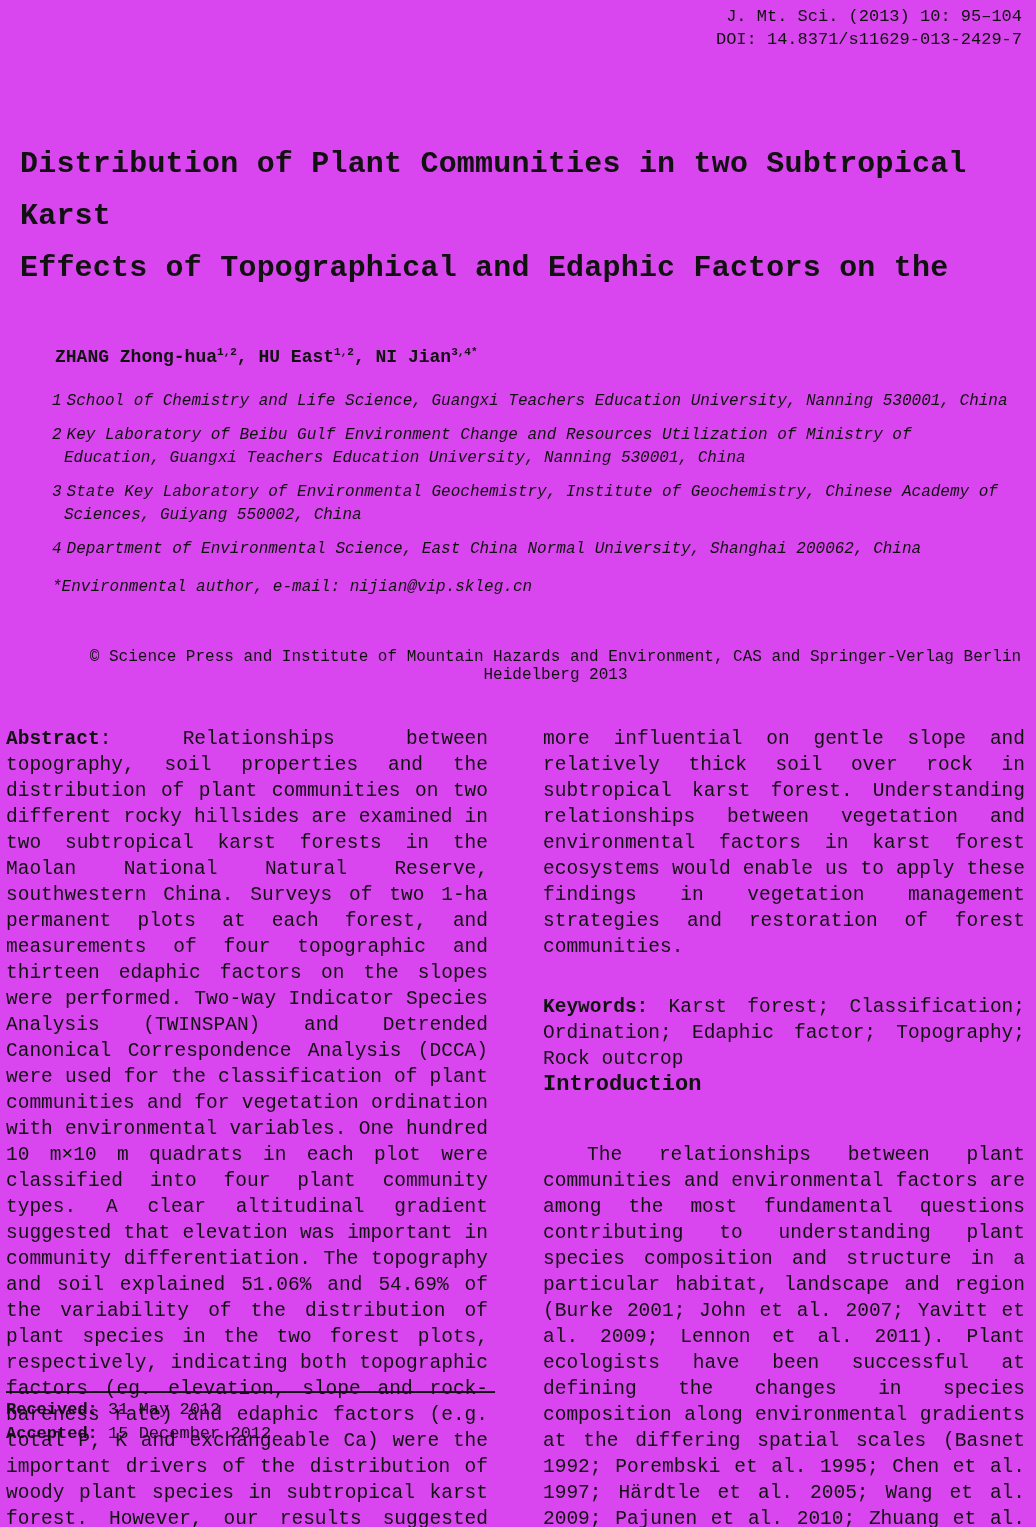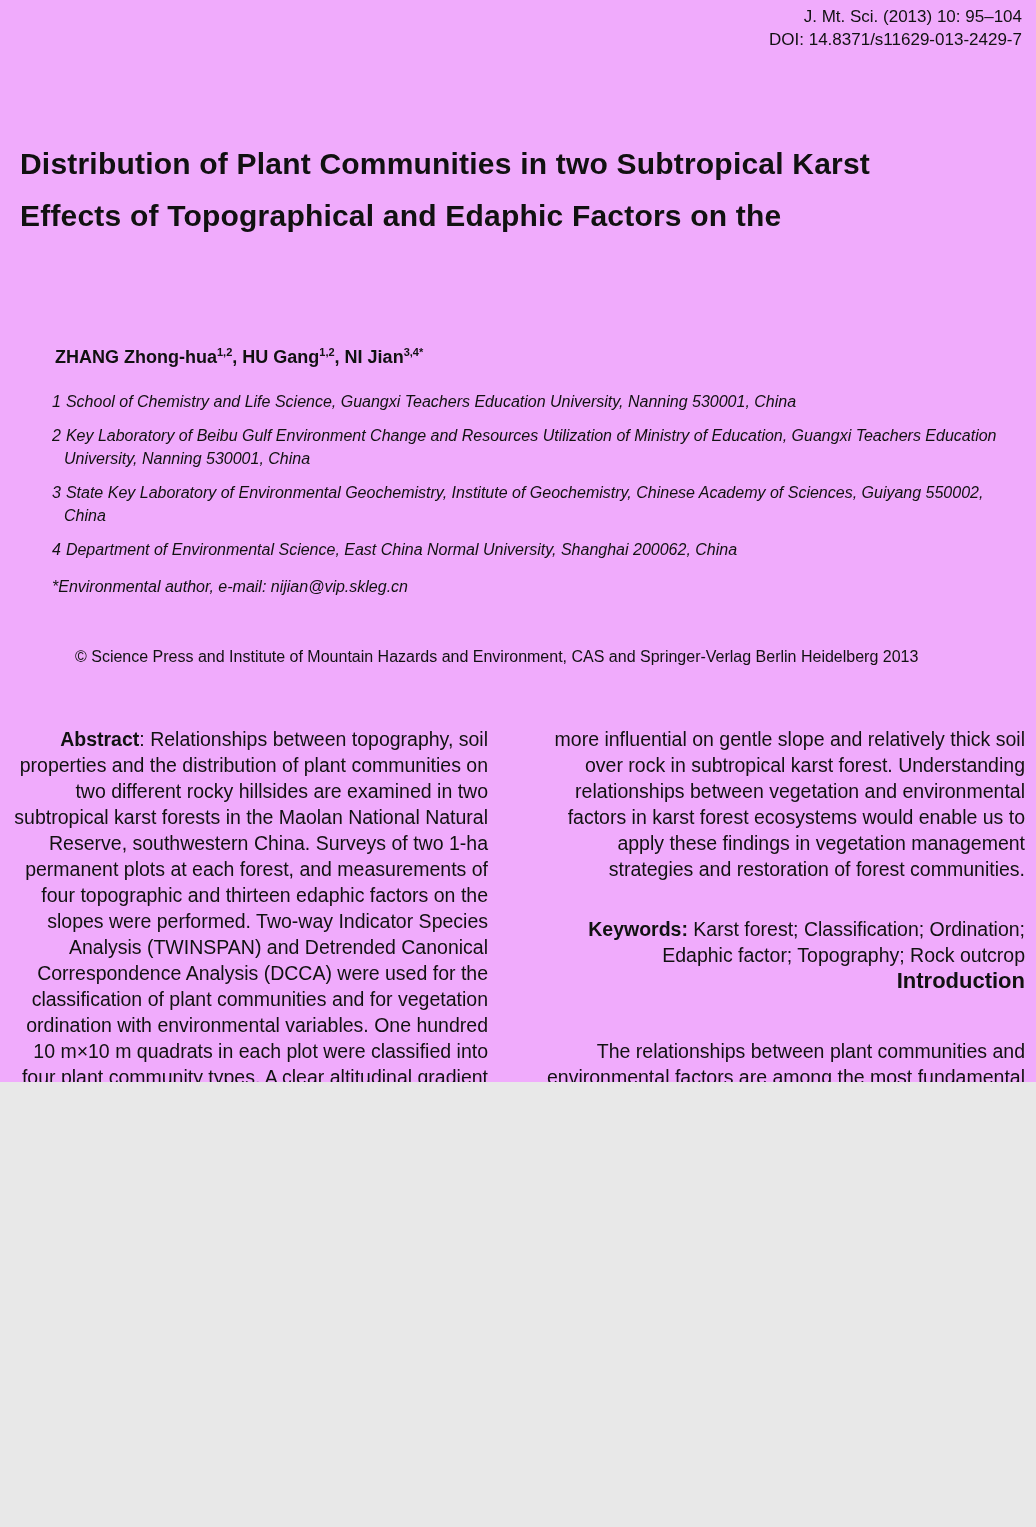--- a/index.html
+++ b/index.html
@@ -1,23 +1,23 @@
 <!DOCTYPE html>
 <html><head>
 <meta charset="utf-8">
 <style>
   html, body { margin: 0; padding: 0; background: #e8e8e8; }
   .page {
     position: relative;
     width: 1036px;
-    height: 1082px;
+    height: 1527px;
     margin: 0 auto;
-    background: #f0abfc;
+    background: #d946ef;
     color: #111111;
-    font-family: Liberation Sans, sans-serif;
+    font-family: Liberation Mono, monospace;
     overflow: hidden;
   }
 
   
   .header {
     position: absolute;
     top: 5px;
     right: 14px;
     text-align: right;
     font-size: 17px;
@@ -83,21 +83,21 @@
     width: 1019px;
     display: flex;
     gap: 55px;
   }
   .col {
     width: 489px;
     font-size: 19.5px;
     line-height: 26px;
     text-align: justify;
   }
-  .col p { margin: 0; text-align: right; }
+  .col p { margin: 0; }
   .keywords { margin-top: 34px !important; }
   .section-heading {
     margin: 48px 0 0 0;
     font-size: 22px;
     font-weight: bold;
     text-align: left;
   }
   .intro-para { margin-top: 44px !important; text-indent: 44px; }
 
   
@@ -121,21 +121,21 @@
   <div class="header">
     <div>J. Mt. Sci. (2013) 10: 95–104</div>
     <div>DOI: 14.8371/s11629-013-2429-7</div>
   </div>
 
   <div class="title">
     <div>Distribution of Plant Communities in two Subtropical Karst</div>
     <div>Effects of Topographical and Edaphic Factors on the</div>
   </div>
 
-  <div class="authors"><span>ZHANG Zhong-hua</span><sup>1,2</sup><span>, </span><span>HU Gang</span><sup>1,2</sup><span>, </span><span>NI Jian</span><sup>3,4*</sup></div>
+  <div class="authors"><span>ZHANG Zhong-hua</span><sup>1,2</sup><span>, </span><span>HU East</span><sup>1,2</sup><span>, </span><span>NI Jian</span><sup>3,4*</sup></div>
 
   <div class="affils">
     <div class="affil"><span class="affil-num">1</span><span>School of Chemistry and Life Science, Guangxi Teachers Education University, Nanning 530001, China</span></div>
     <div class="affil"><span class="affil-num">2</span><span>Key Laboratory of Beibu Gulf Environment Change and Resources Utilization of Ministry of Education, Guangxi Teachers Education University, Nanning 530001, China</span></div>
     <div class="affil"><span class="affil-num">3</span><span>State Key Laboratory of Environmental Geochemistry, Institute of Geochemistry, Chinese Academy of Sciences, Guiyang 550002, China</span></div>
     <div class="affil"><span class="affil-num">4</span><span>Department of Environmental Science, East China Normal University, Shanghai 200062, China</span></div>
   </div>
 
   <div class="corresponding">*Environmental author, e-mail: nijian@vip.skleg.cn</div>
 

